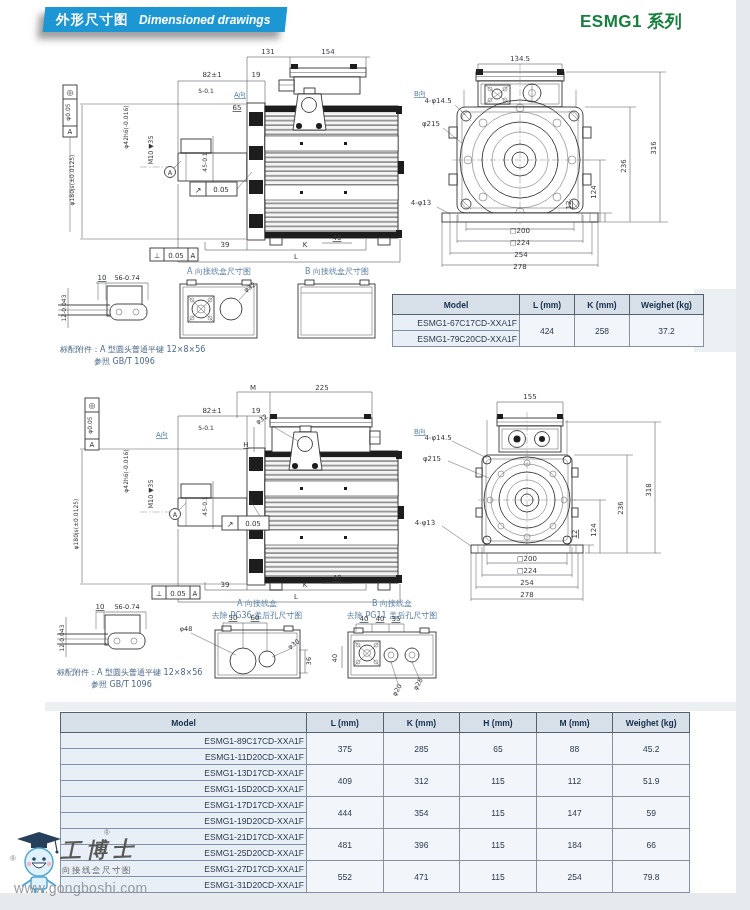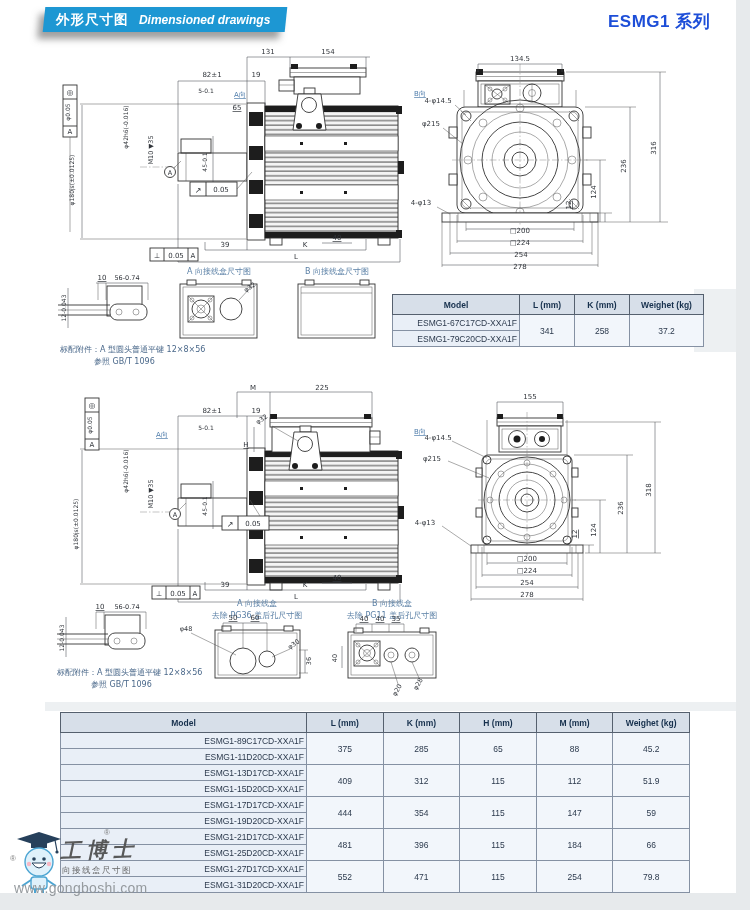--- a/index.html
+++ b/index.html
@@ -7,22 +7,22 @@
         font-family:"Liberation Sans",sans-serif;}
   
   .gray{position:absolute;background:#e7eaec;}
   .gray.soft{background:#edf0f2;}
   
   .badge{position:absolute;left:44px;top:7px;height:25px;z-index:6;display:flex;align-items:center;
          gap:10px;padding:0 16px 0 12px;background:#1d97d3;transform:skewX(-6deg);
          box-shadow:-5px 7px 7px rgba(80,80,80,.55);}
   .badge .zh{font-size:13.5px;font-weight:bold;color:#fff;transform:skewX(6deg);letter-spacing:1px;}
   .badge .en{font-size:12px;font-weight:bold;font-style:italic;color:#fff;transform:skewX(6deg);}
-  .series{position:absolute;left:608px;top:10px;z-index:6;font-size:17px;font-weight:bold;
-          color:#1d4ed8;letter-spacing:.5px;}
+  .series{position:absolute;left:580px;top:10px;z-index:6;font-size:17px;font-weight:bold;
+          color:#15803d;letter-spacing:.5px;}
   
   svg.draw{position:absolute;left:0;top:0;z-index:1;}
   svg.draw text{font-family:"DejaVu Sans",sans-serif;}
   .ln{fill:none;stroke:#333;stroke-width:.9;}
   .lnf{fill:#fff;stroke:#333;stroke-width:.9;}
   .tn{fill:none;stroke:#555;stroke-width:.5;}
   .dm{fill:none;stroke:#4a4f55;stroke-width:.55;}
   .dk{fill:#1d1d1d;stroke:none;}
   .cl{fill:none;stroke:#888;stroke-width:.5;stroke-dasharray:7 2 1.5 2;}
   .wb{fill:#fff;stroke:#333;stroke-width:.6;}
@@ -594,21 +594,21 @@
         <tr>
           <th>Model</th>
           <th>L (mm)</th>
           <th>K (mm)</th>
           <th>Weighet (kg)</th>
         </tr>
       </thead>
       <tbody>
         <tr class="group-start">
           <td class="model">ESMG1-67C17CD-XXA1F</td>
-          <td rowspan="2" class="val">341</td>
+          <td rowspan="2" class="val">424</td>
           <td rowspan="2" class="val">258</td>
           <td rowspan="2" class="val">37.2</td>
         </tr>
         <tr>
           <td class="model">ESMG1-79C20CD-XXA1F</td>
         </tr>
       </tbody>
     </table>
   <table class="spec" id="bottom-table">
       <thead>

